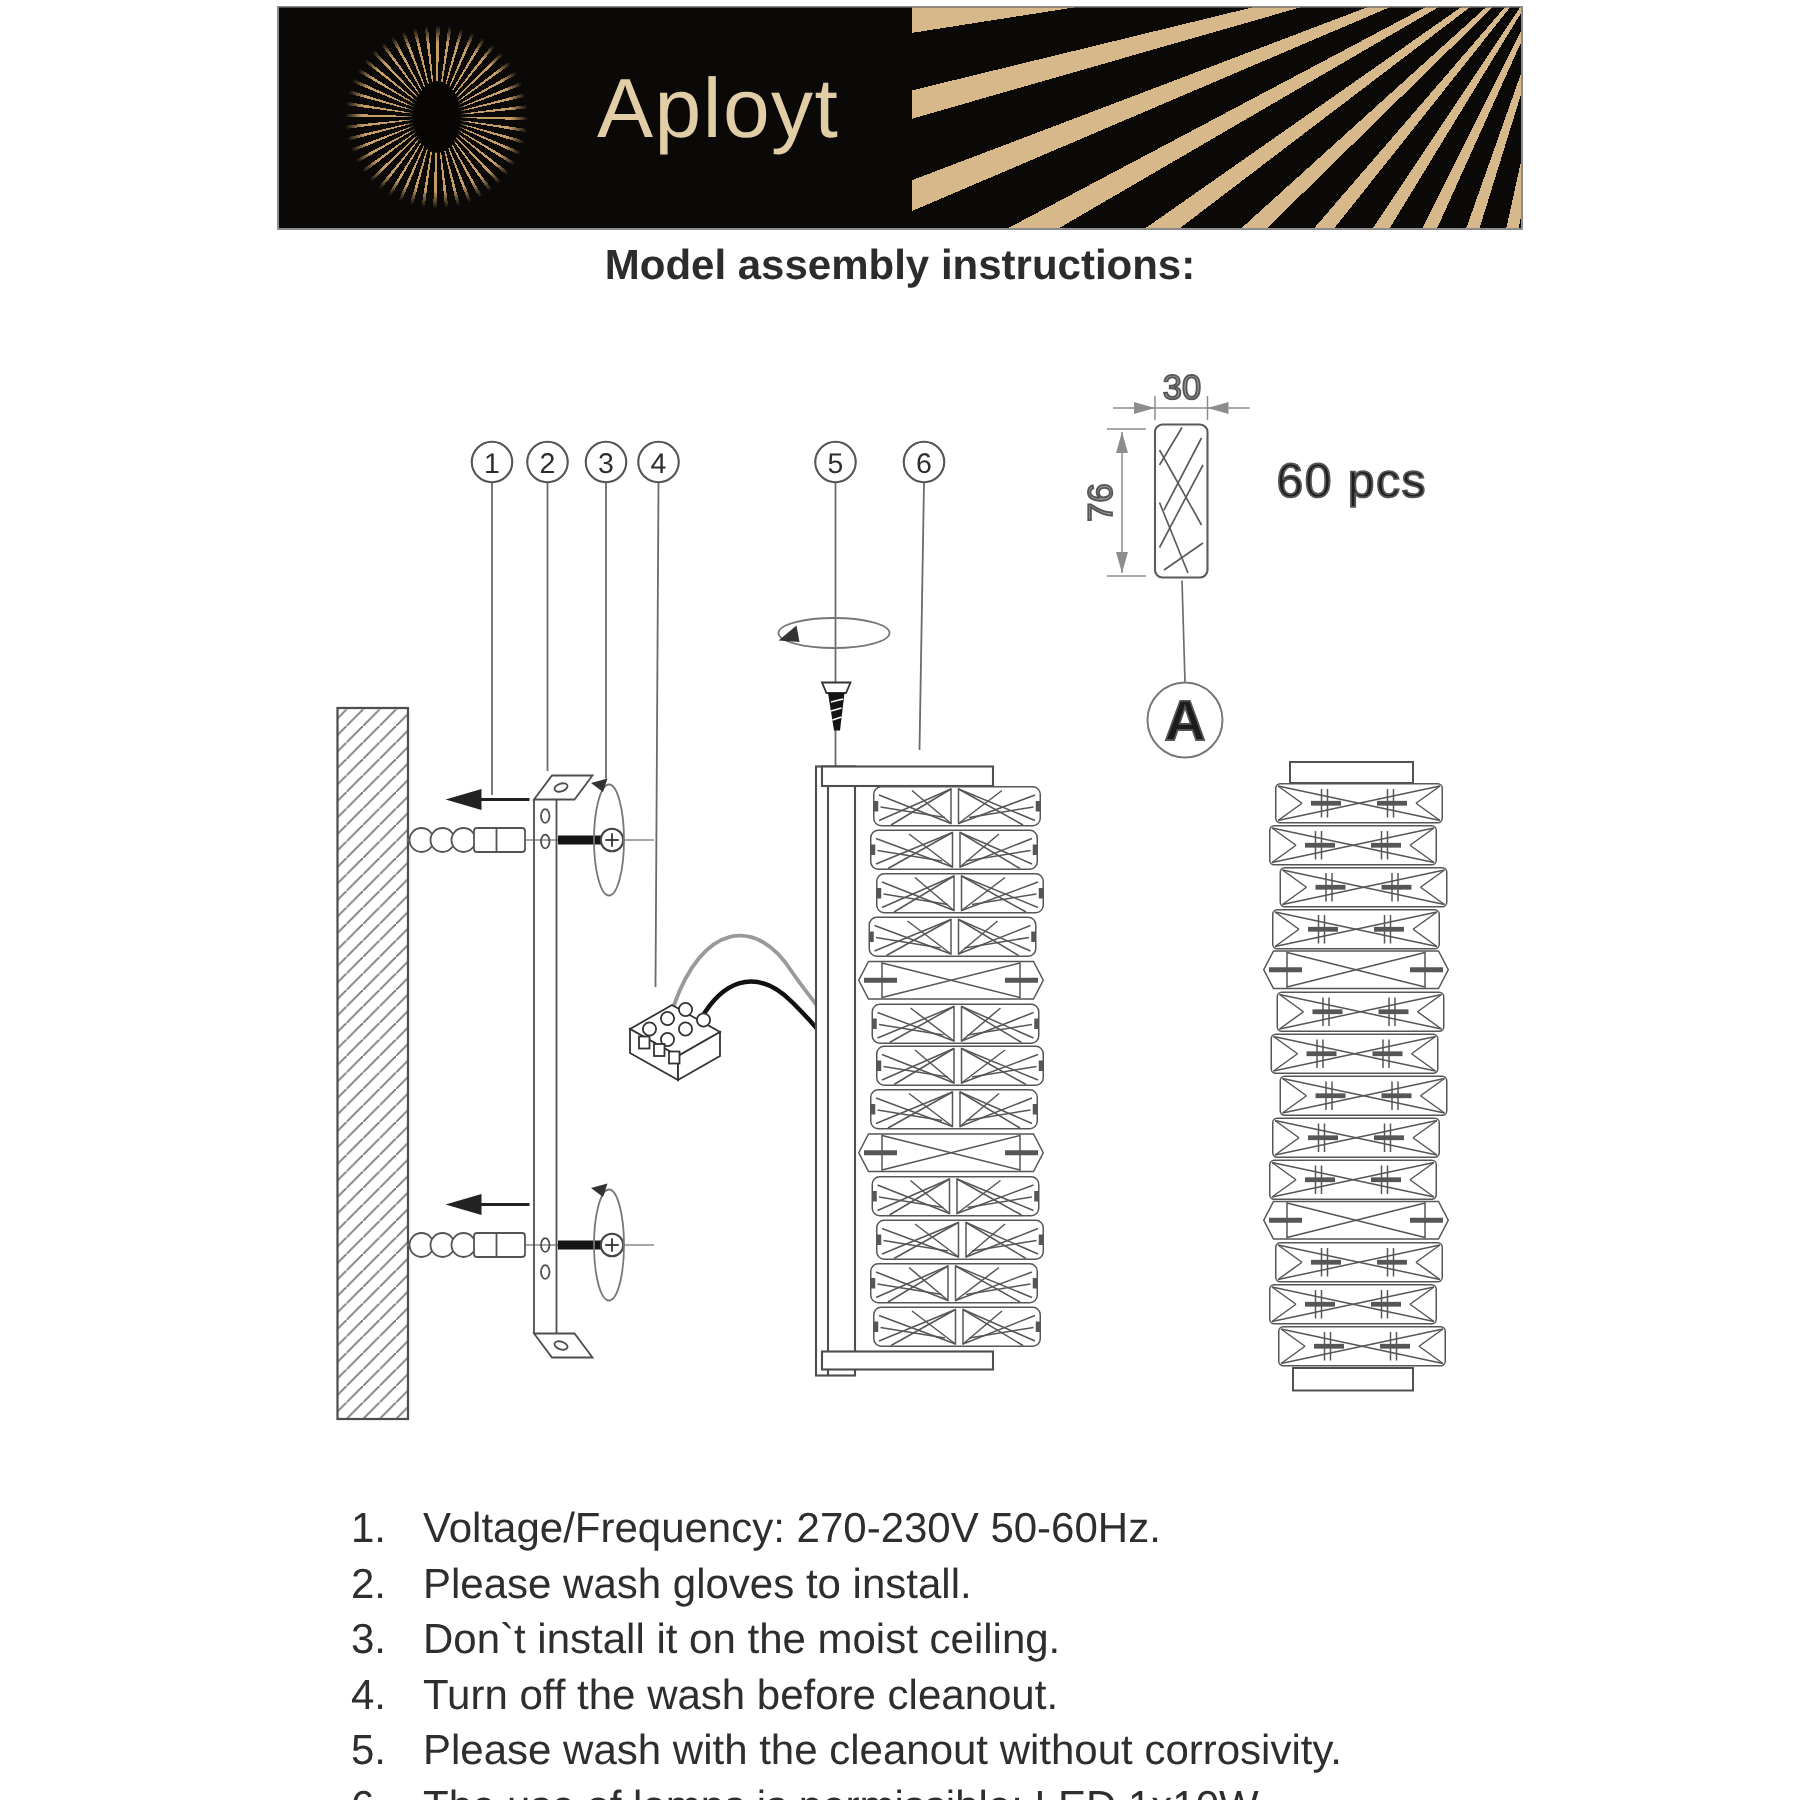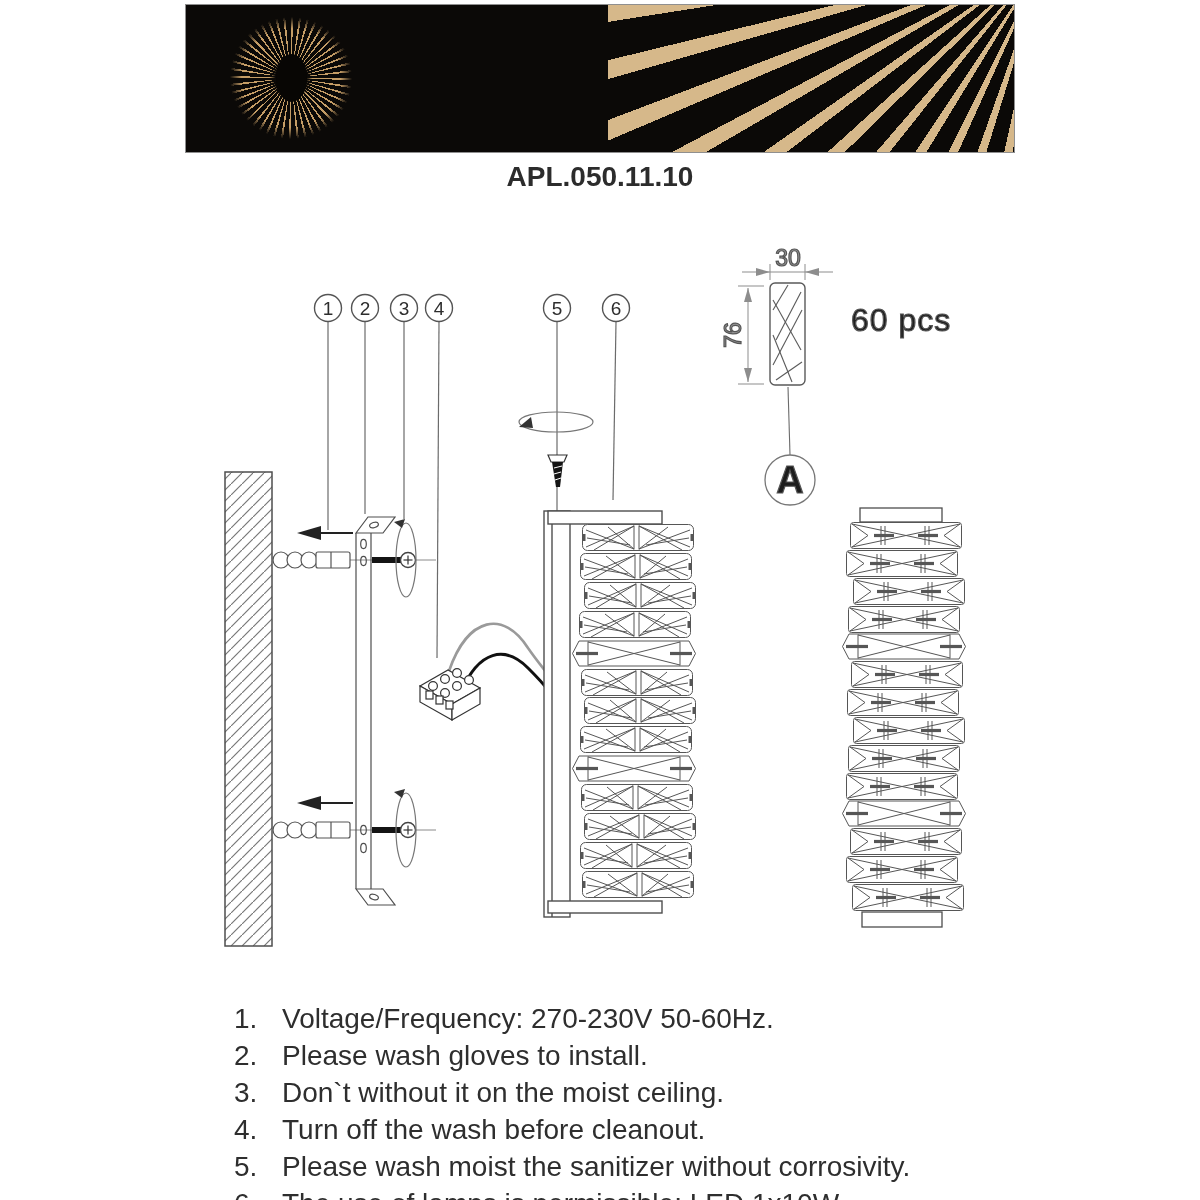--- a/index.html
+++ b/index.html
@@ -38,24 +38,25 @@
 </style>
 </head>
 <body>
 
 <div class="page">
 
   <header class="banner">
     <div class="banner-rays"></div>
     <div class="logo-burst"></div>
     <div class="logo-center"></div>
+    <div class="brand">Aployt</div>
   </header>
 
   <div class="title-block">
-    <div class="title-line">APL.050.11.10</div>
+    <div class="title-line">Model assembly instructions:</div>
   </div>
 
   <svg class="diagram-svg" viewBox="0 236 1200 764">
     <defs>
       <pattern id="hatch" width="11" height="11" patternUnits="userSpaceOnUse">
         <path d="M-2,13 L13,-2" stroke="#777" stroke-width="1.2" fill="none"></path>
       </pattern>
 
       <g id="rowA" stroke="#565656" stroke-width="1" fill="none">
         <rect x="0.5" y="0.5" width="111" height="26" rx="5" fill="#ffffff"></rect>
@@ -273,29 +274,29 @@
     <div class="inst-row">
       <span>1.</span>
       <span>Voltage/Frequency: 270-230V 50-60Hz.</span>
     </div>
     <div class="inst-row">
       <span>2.</span>
       <span>Please wash gloves to install.</span>
     </div>
     <div class="inst-row">
       <span>3.</span>
-      <span>Don`t without it on the moist ceiling.</span>
+      <span>Don`t install it on the moist ceiling.</span>
     </div>
     <div class="inst-row">
       <span>4.</span>
       <span>Turn off the wash before cleanout.</span>
     </div>
     <div class="inst-row">
       <span>5.</span>
-      <span>Please wash moist the sanitizer without corrosivity.</span>
+      <span>Please wash with the cleanout without corrosivity.</span>
     </div>
     <div class="inst-row">
       <span>6.</span>
       <span>The use of lamps is permissible: LED 1x10W.</span>
     </div>
   </div>
 
 </div>
 
 </body></html>

